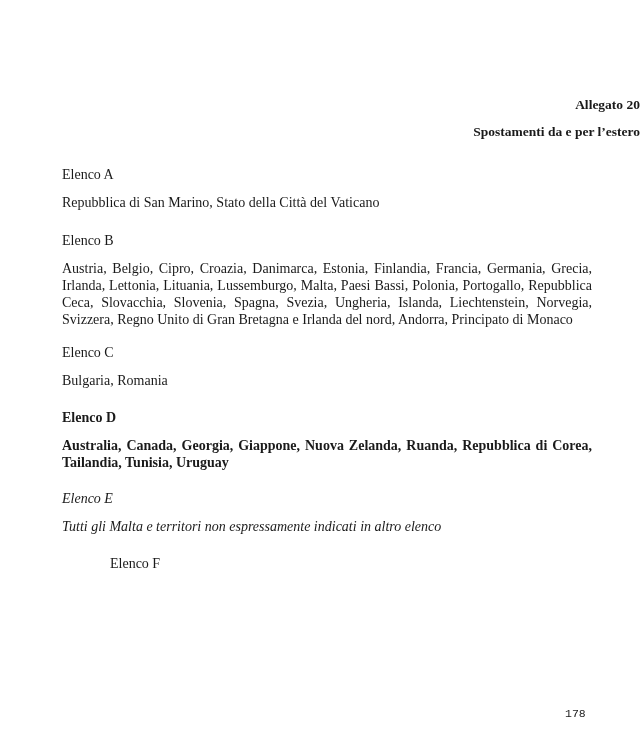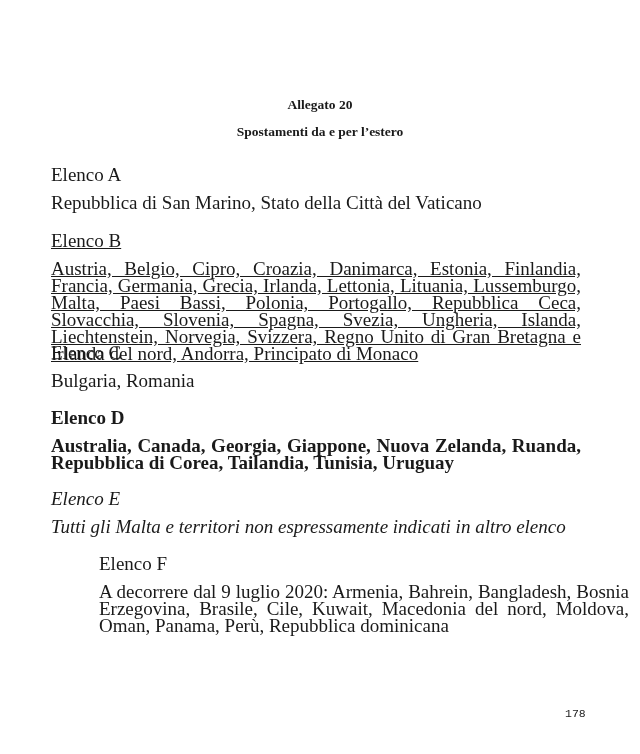--- a/index.html
+++ b/index.html
@@ -1,39 +1,39 @@
 <!DOCTYPE html>
 <html><head>
   <meta charset="utf-8">
   <style>
     html, body { margin: 0; padding: 0; background: #ffffff; }
     body { width: 640px; height: 754px; position: relative; overflow: hidden;
            font-family: "Liberation Serif", "DejaVu Serif", serif; color: #1a1a1a; }
-    .title { position: absolute; left: 0; width: 640px; text-align: center; font-weight: bold; font-size: 13.5px; }
+    .title { position: absolute; left: 0; width: 640px; text-align: right; font-weight: bold; font-size: 13.5px; }
     .t1 { top: 97px; }
     .t2 { top: 124px; }
-    .sec { position: absolute; left: 51px; width: 530px; font-size: 19px; line-height: 17px; }
+    .sec { position: absolute; left: 62px; width: 530px; font-size: 14px; line-height: 17px; }
     .head { margin: 0; }
     .body { margin: 0; margin-top: 11px; text-align: justify; }
     .body.tight { margin-top: 5px; }
     .pagenum { position: absolute; left: 565px; top: 707px; font-family: Liberation Mono, monospace; font-size: 11.5px; color: #222; }
   </style>
 </head>
 <body>
 
 <div>
   <div class="title t1">Allegato 20</div>
   <div class="title t2">Spostamenti da e per l’estero</div>
 
   <div class="sec" style="top:166px;">
     <p class="head">Elenco A</p>
     <p class="body">Repubblica di San Marino, Stato della Città del Vaticano</p>
   </div>
 
-  <div class="sec" style="top:232px;text-decoration:underline;">
+  <div class="sec" style="top:232px;">
     <p class="head">Elenco B</p>
     <p class="body">Austria, Belgio, Cipro, Croazia, Danimarca, Estonia, Finlandia, Francia, Germania, Grecia, Irlanda, Lettonia, Lituania, Lussemburgo, Malta, Paesi Bassi, Polonia, Portogallo, Repubblica Ceca, Slovacchia, Slovenia, Spagna, Svezia, Ungheria, Islanda, Liechtenstein, Norvegia, Svizzera, Regno Unito di Gran Bretagna e Irlanda del nord, Andorra, Principato di Monaco</p>
   </div>
 
   <div class="sec" style="top:344px;">
     <p class="head">Elenco C</p>
     <p class="body">Bulgaria, Romania</p>
   </div>
 
   <div class="sec" style="top:409px;font-weight:bold;">
@@ -41,17 +41,16 @@
     <p class="body">Australia, Canada, Georgia, Giappone, Nuova Zelanda, Ruanda, Repubblica di Corea, Tailandia, Tunisia, Uruguay</p>
   </div>
 
   <div class="sec" style="top:490px;font-style:italic;">
     <p class="head">Elenco E</p>
     <p class="body">Tutti gli Malta e territori non espressamente indicati in altro elenco</p>
   </div>
 
   <div class="sec" style="top:555px;margin-left:48px;">
     <p class="head">Elenco F</p>
-    <p class="body">A decorrere dal 9 luglio 2020: Armenia, Bahrein, Bangladesh, Bosnia Erzegovina, Brasile, Cile, Kuwait, Macedonia del nord, Moldova, Oman, Panama, Perù, Repubblica dominicana</p>
   </div>
 
   <div class="pagenum">178</div>
 </div>
 
 </body></html>

